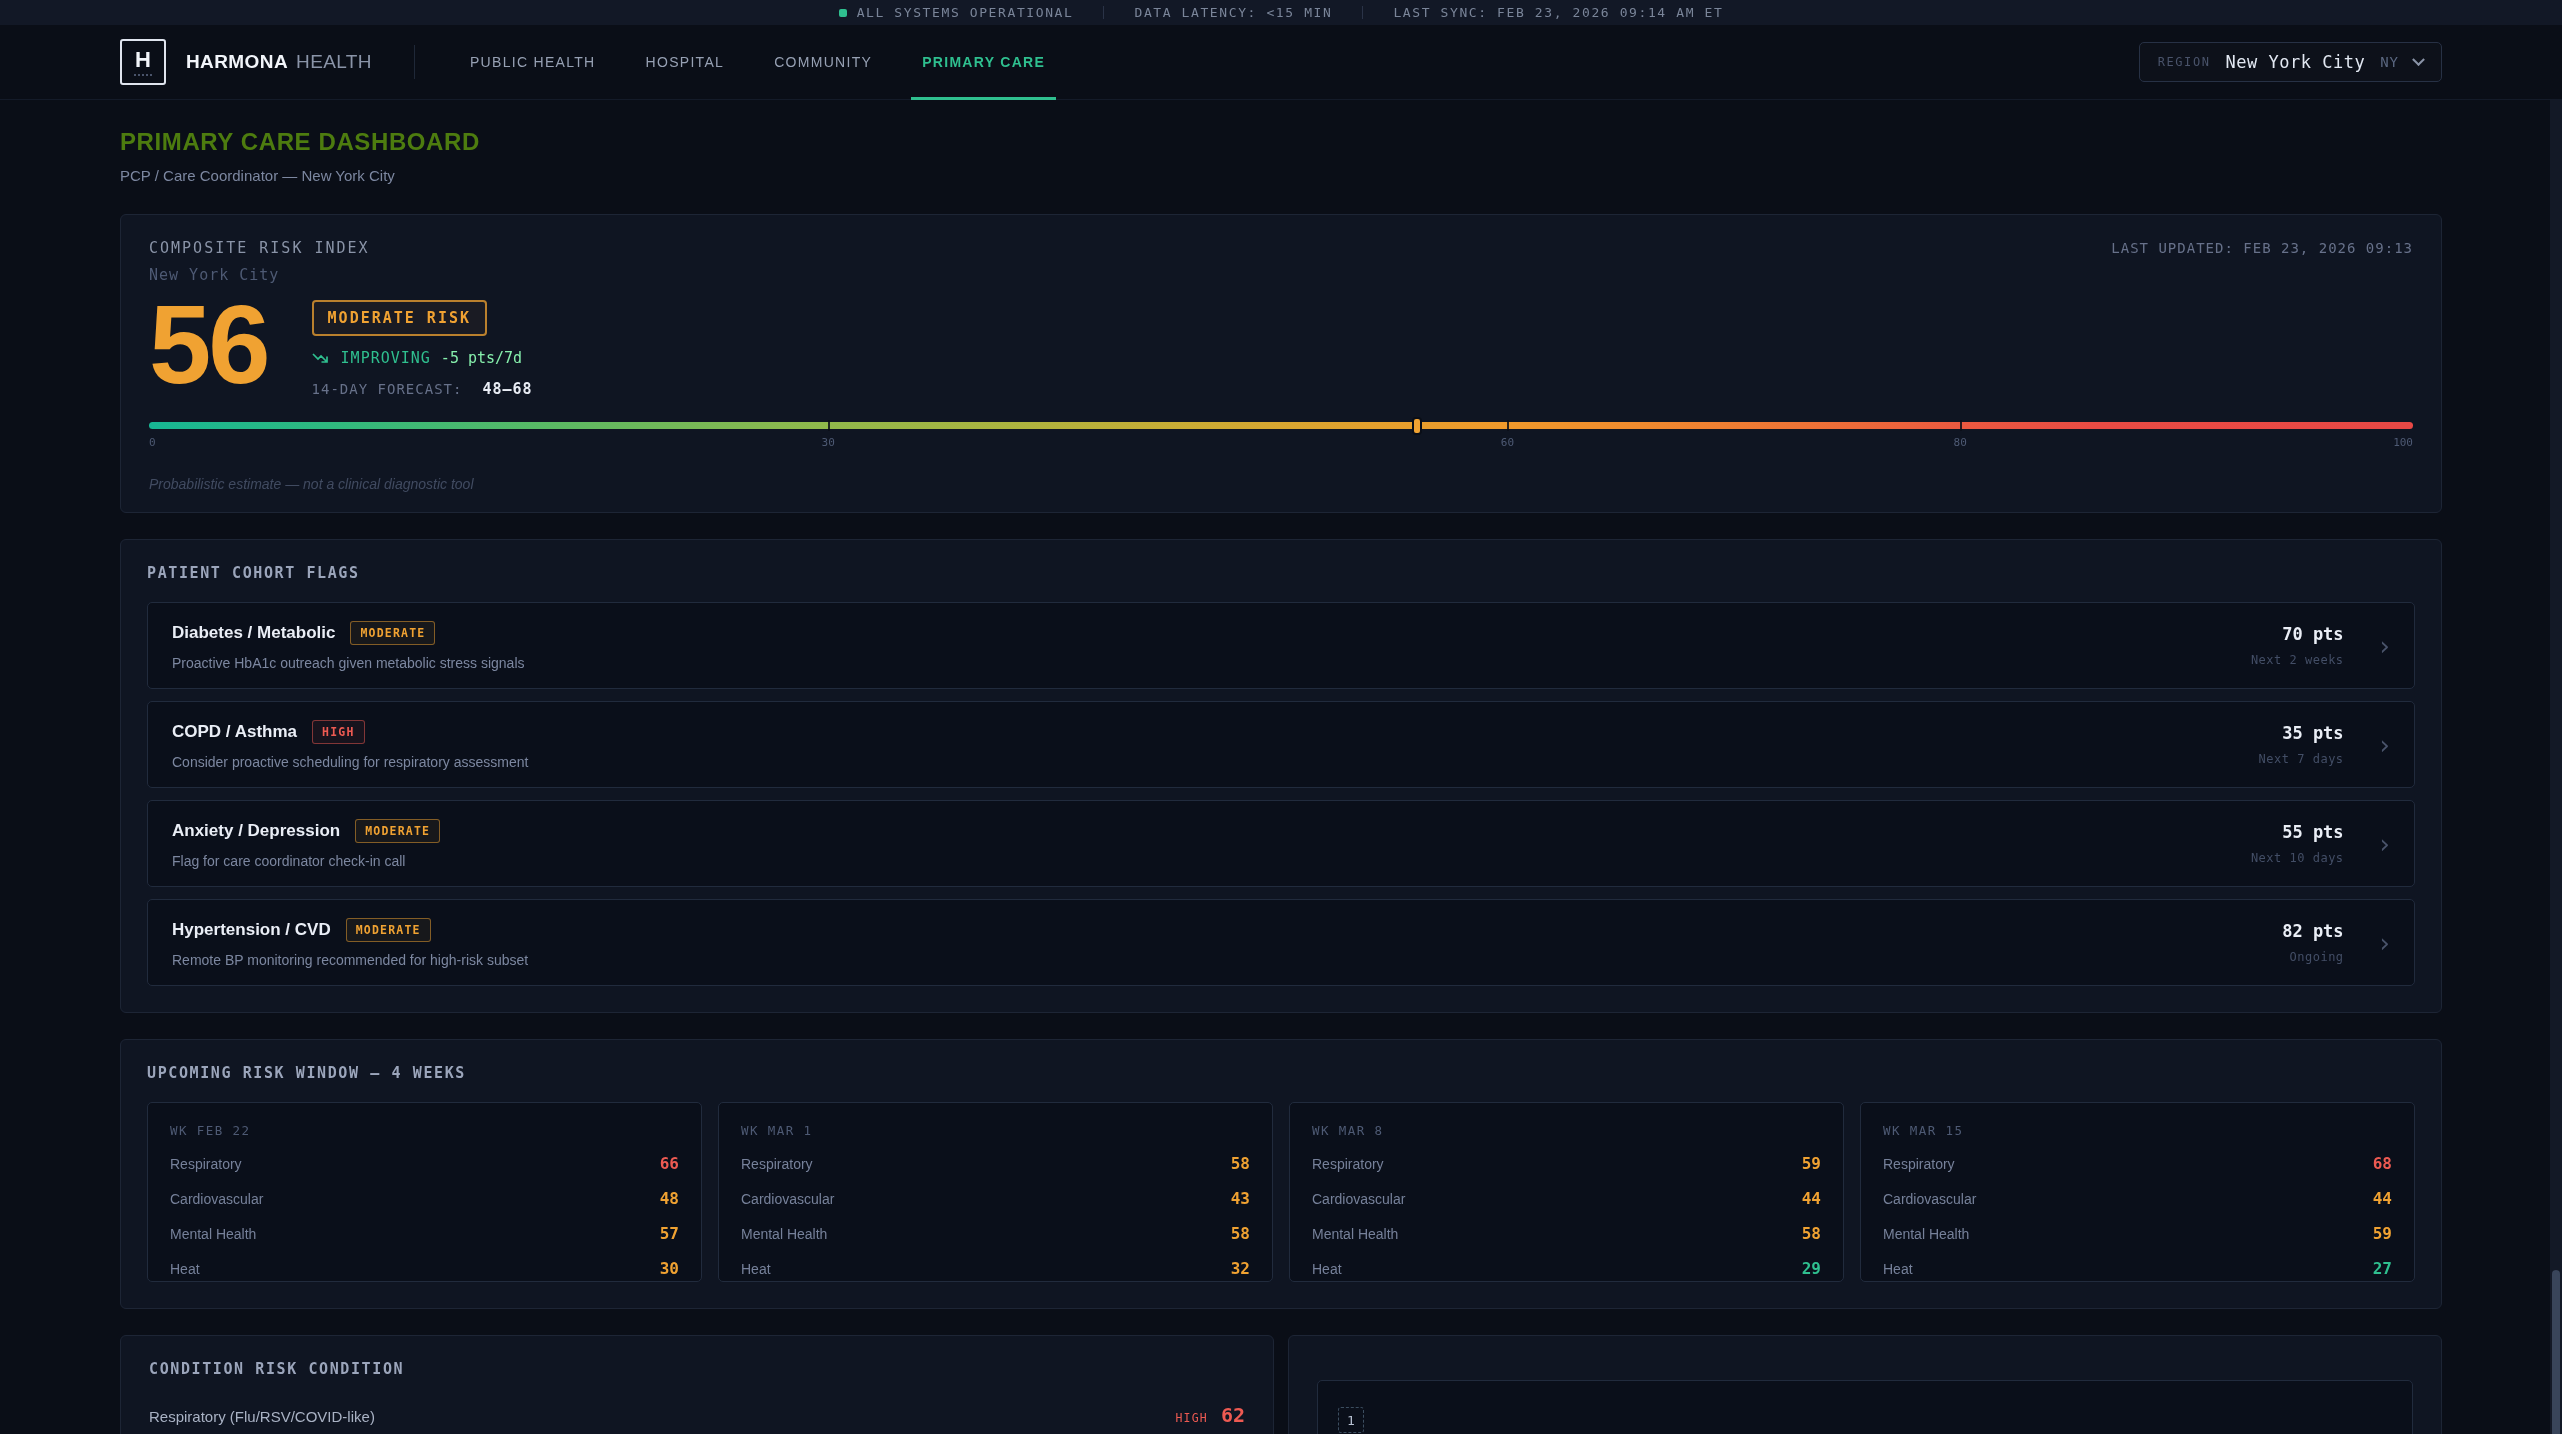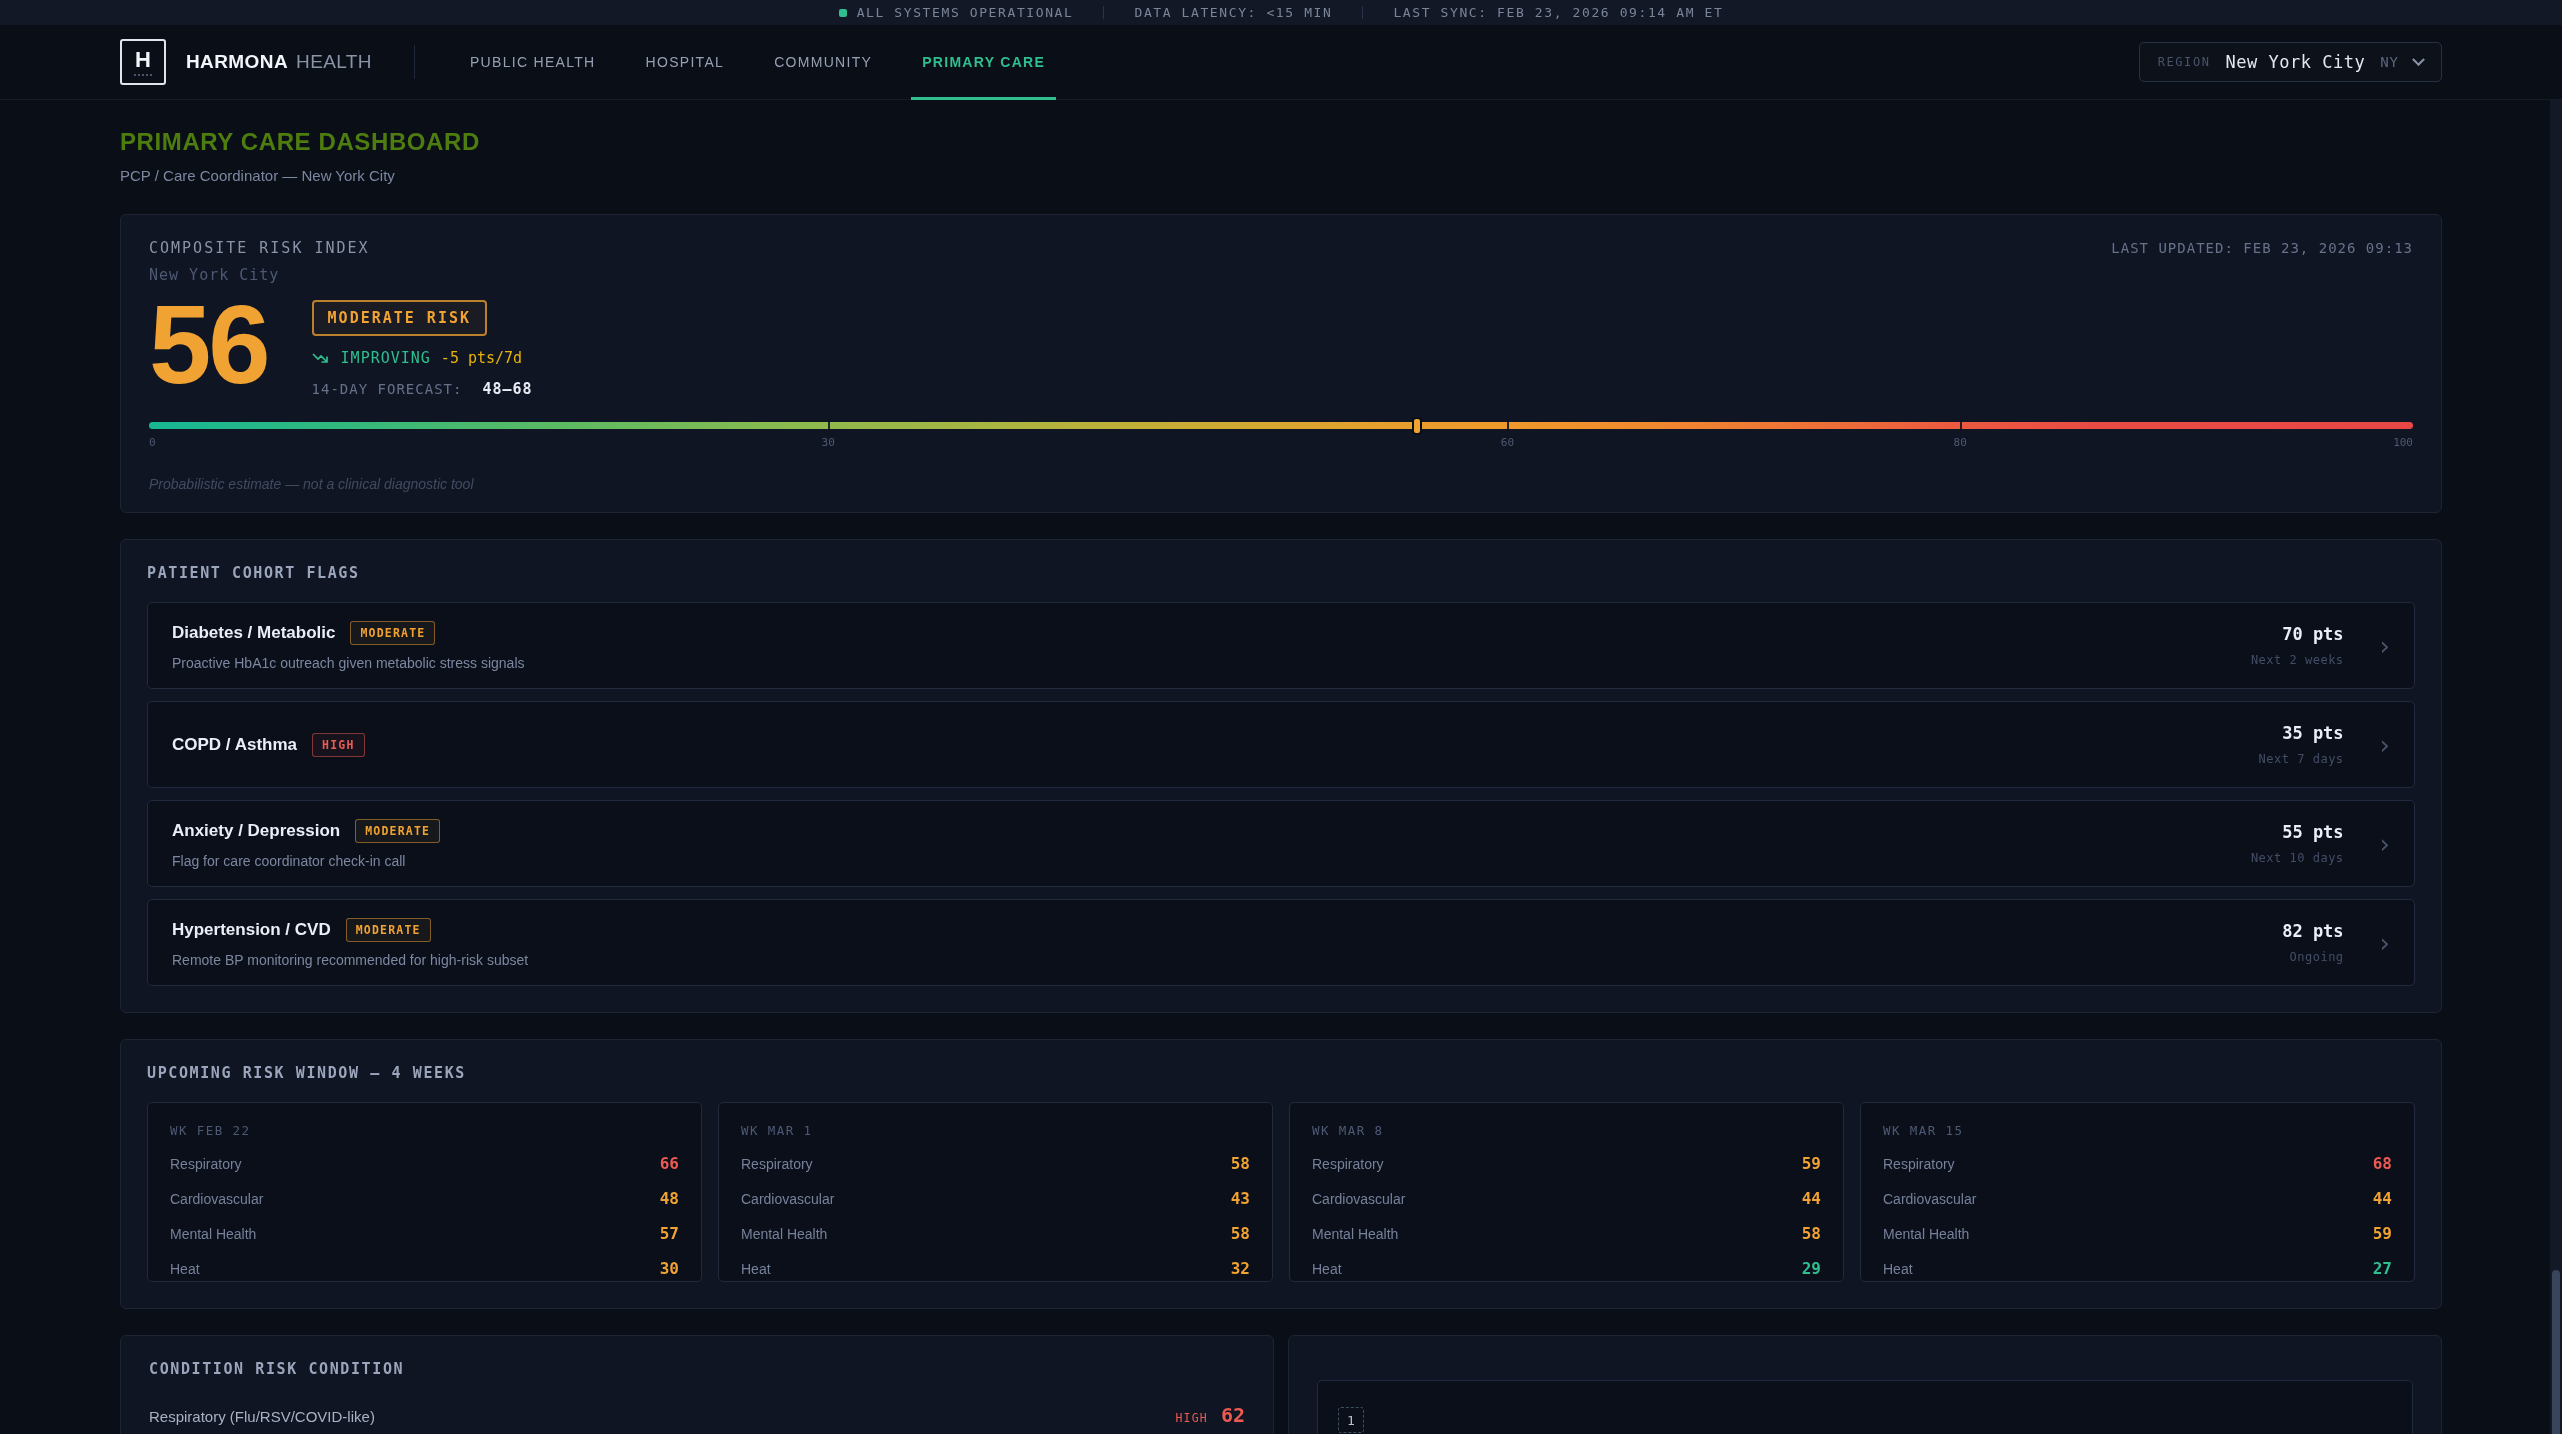--- a/index.html
+++ b/index.html
@@ -49,21 +49,21 @@
   .hero-top{display:flex;justify-content:space-between;align-items:baseline;}
   .hero-heading{font-family:"DejaVu Sans Mono",monospace;font-size:15px;letter-spacing:2px;color:#8A94A8;}
   .hero-updated{font-family:"DejaVu Sans Mono",monospace;font-size:14px;letter-spacing:1px;color:#67718A;}
   .hero-region{margin-top:9px;font-family:"DejaVu Sans Mono",monospace;font-size:15px;letter-spacing:1px;color:var(--dim);}
   .hero-main{display:flex;margin-top:4px;}
   .score{font-size:112px;font-weight:bold;color:var(--amber);line-height:1.02;letter-spacing:-3px;}
   .hero-meta{margin-left:44px;margin-top:12px;display:flex;flex-direction:column;gap:13px;align-items:flex-start;}
   .risk-badge{font-family:"DejaVu Sans Mono",monospace;font-size:15px;font-weight:bold;letter-spacing:2px;color:var(--amber);border:2px solid rgba(240,162,50,.75);background:rgba(240,162,50,.05);padding:7px 14px;border-radius:4px;}
   .trend{display:flex;align-items:center;gap:10px;font-family:"DejaVu Sans Mono",monospace;font-size:15px;}
   .trend-dir{color:var(--teal);letter-spacing:1px;}
-  .trend-delta{color:#eab308;}
+  .trend-delta{color:#86efac;}
   .forecast{font-family:"DejaVu Sans Mono",monospace;font-size:14px;letter-spacing:1px;color:#67718A;display:flex;gap:20px;align-items:baseline;}
   .forecast-range{font-size:15px;font-weight:bold;color:#E9EDF5;}
   .gauge{margin-top:20px;position:relative;}
   .gauge-bar{height:7px;border-radius:4px;position:relative;
     background:linear-gradient(90deg,#17B794 0%,#2FB97F 8%,#5BBA63 18%,#8ABA4E 28%,#ACB43F 38%,#CBAC34 46%,#E4A02D 54%,#F0992B 60%,#F08A2E 66%,#EE7336 73%,#EB5940 80%,#E94B44 86%,#E84845 100%);}
   .gauge-tick{position:absolute;top:-2px;bottom:-2px;width:2px;background:rgba(10,14,23,.85);}
   .gauge-marker{position:absolute;top:50%;transform:translate(-50%,-50%);width:10px;height:18px;border-radius:4px;background:var(--amber);border:2px solid #0A0E17;}
   .gauge-labels{position:relative;height:14px;margin-top:7px;}
   .gauge-label{position:absolute;top:0;font-family:"DejaVu Sans Mono",monospace;font-size:11px;color:var(--dim);transform:translateX(-50%);}
   .gauge-label:first-child{transform:none;}
@@ -221,20 +221,21 @@
         </div>
         <span class="flag-chevron">›</span>
       </div>
 
       <div class="flag-row">
         <div class="flag-left">
           <div class="flag-title-row">
             <span class="flag-title">COPD / Asthma</span>
             <span class="badge" data-level="high">HIGH</span>
           </div>
+          <div class="flag-desc">Consider proactive scheduling for respiratory assessment</div>
         </div>
         <div class="flag-right">
           <div class="flag-pts">35 pts</div>
           <div class="flag-window">Next 7 days</div>
         </div>
         <span class="flag-chevron">›</span>
       </div>
 
       <div class="flag-row">
         <div class="flag-left">

